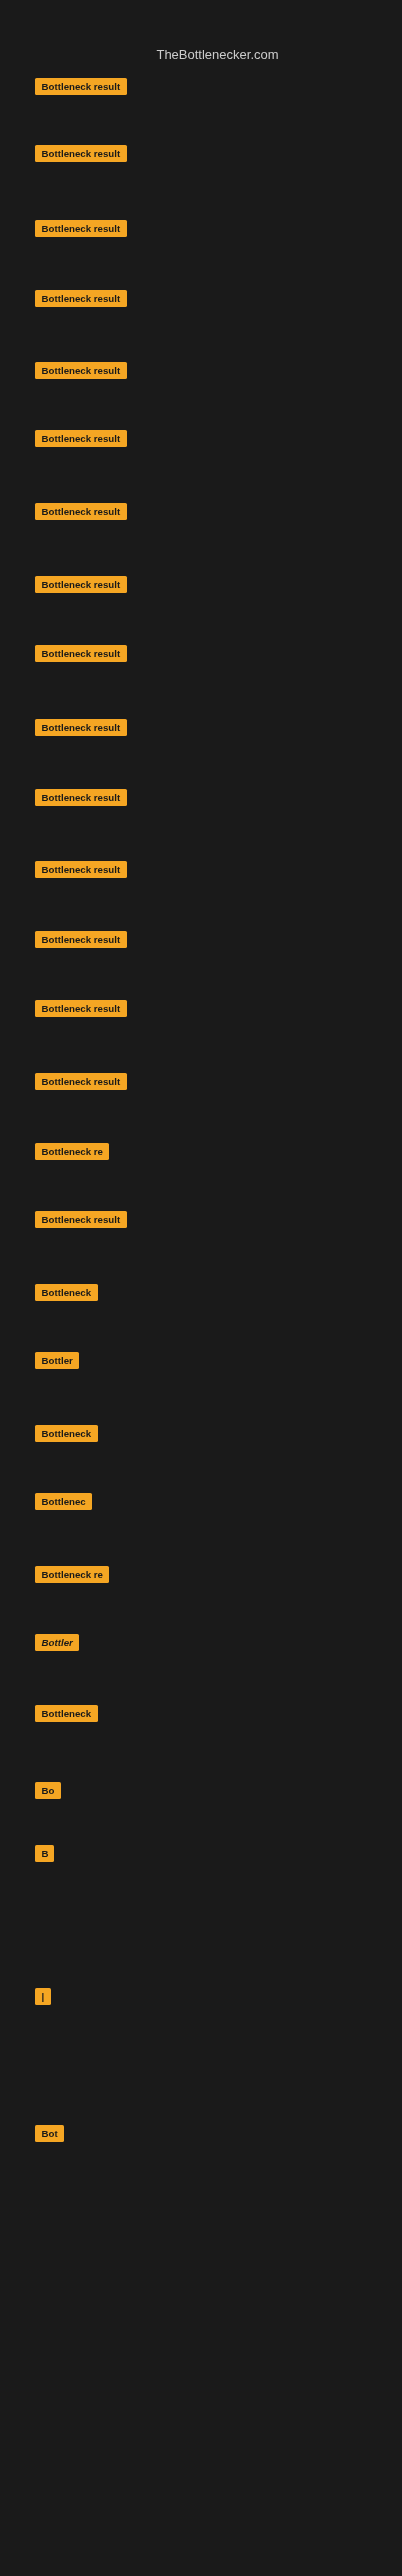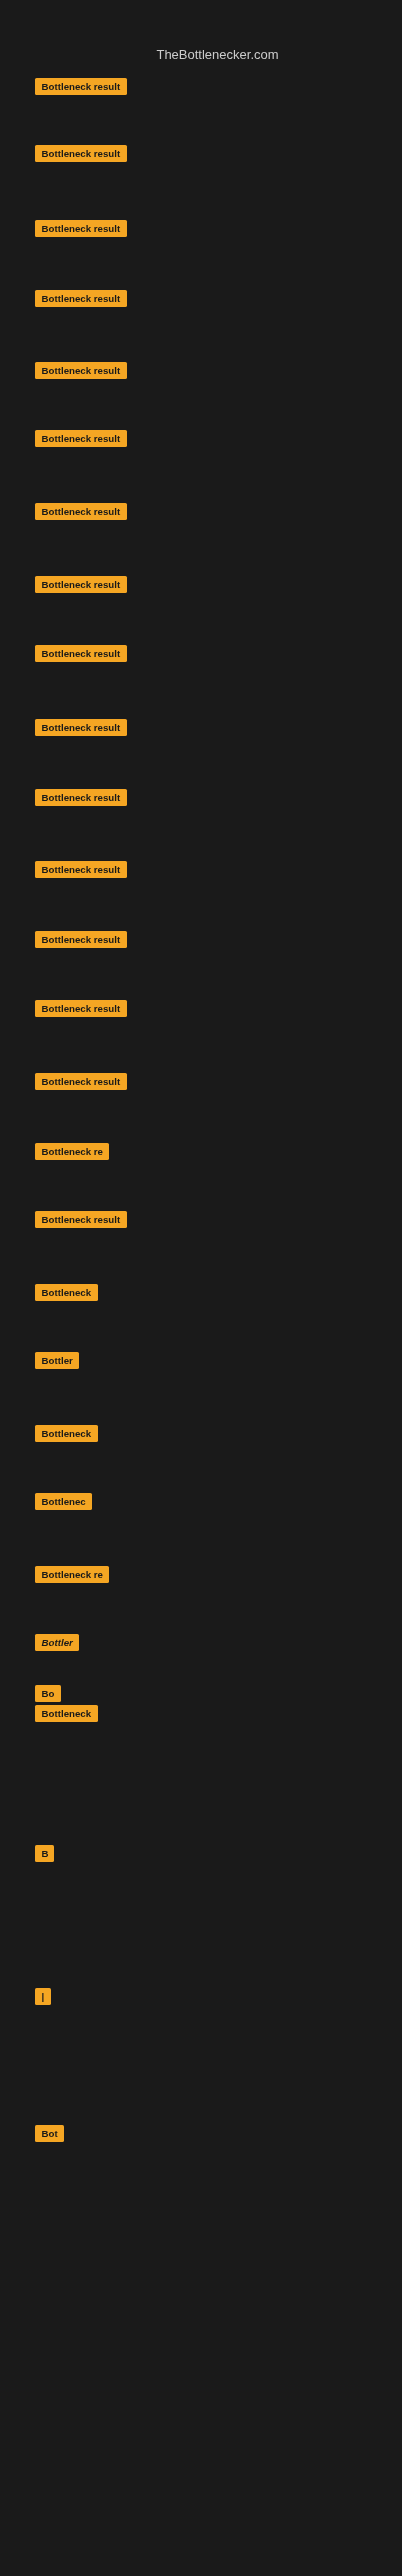--- a/index.html
+++ b/index.html
@@ -63,17 +63,17 @@
 <div class="bottleneck-item" style="top: 1041px;"><span class="bottleneck-badge" style="max-width: 103px;">Bottleneck result</span></div>
 <div class="bottleneck-item" style="top: 1111px;"><span class="bottleneck-badge" style="max-width: 85px;">Bottleneck re</span></div>
 <div class="bottleneck-item" style="top: 1179px;"><span class="bottleneck-badge" style="max-width: 93px;">Bottleneck result</span></div>
 <div class="bottleneck-item" style="top: 1252px;"><span class="bottleneck-badge" style="max-width: 66px;">Bottleneck</span></div>
 <div class="bottleneck-item" style="top: 1320px;"><span class="bottleneck-badge" style="max-width: 56px;">Bottler</span></div>
 <div class="bottleneck-item" style="top: 1393px;"><span class="bottleneck-badge" style="max-width: 66px;">Bottleneck</span></div>
 <div class="bottleneck-item" style="top: 1461px;"><span class="bottleneck-badge" style="max-width: 61px;">Bottlenec</span></div>
 <div class="bottleneck-item" style="top: 1534px;"><span class="bottleneck-badge" style="max-width: 82px;">Bottleneck re</span></div>
 <div class="bottleneck-item" style="top: 1602px;"><span class="bottleneck-badge" style="max-width: 50px; font-style: italic;">Bottler</span></div>
 <div class="bottleneck-item" style="top: 1673px;"><span class="bottleneck-badge" style="max-width: 64px;">Bottleneck</span></div>
-<div class="bottleneck-item" style="top: 1653px;"><span class="bottleneck-badge" style="max-width: 27px;">Bo</span></div>
+<div class="bottleneck-item" style="top: 1750px;"><span class="bottleneck-badge" style="max-width: 27px;">Bo</span></div>
 <div class="bottleneck-item" style="top: 1813px;"><span class="bottleneck-badge" style="max-width: 19.3px;">B</span></div>
 <div class="bottleneck-item" style="top: 1956px;"><span class="bottleneck-badge" style="max-width: 16px;">|</span></div>
 <div class="bottleneck-item" style="top: 2093px;"><span class="bottleneck-badge" style="max-width: 31px; text-align: center;">Bot</span></div>
 
 
 </body></html>

